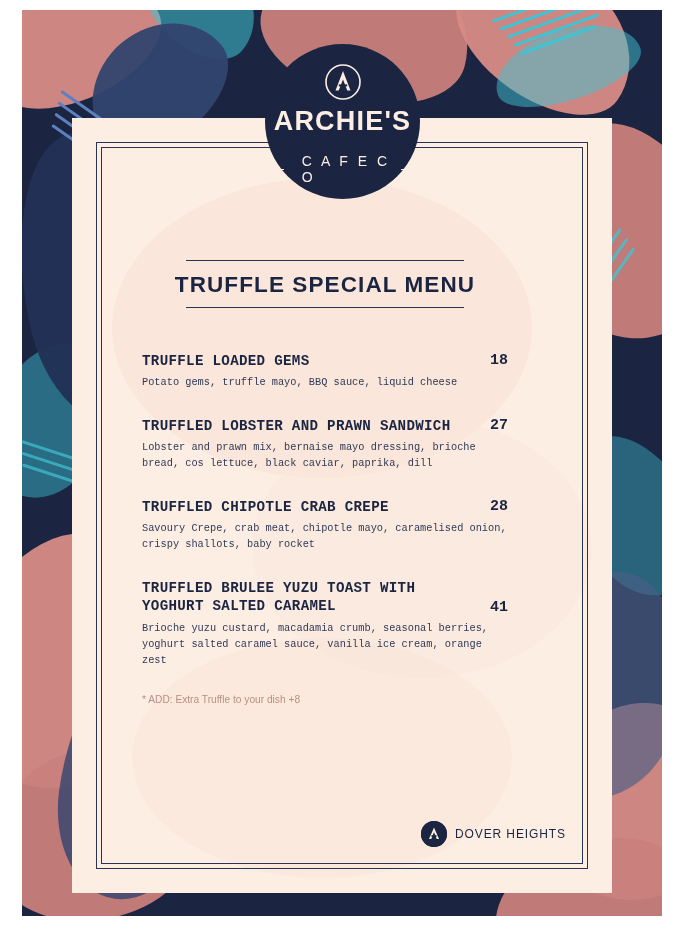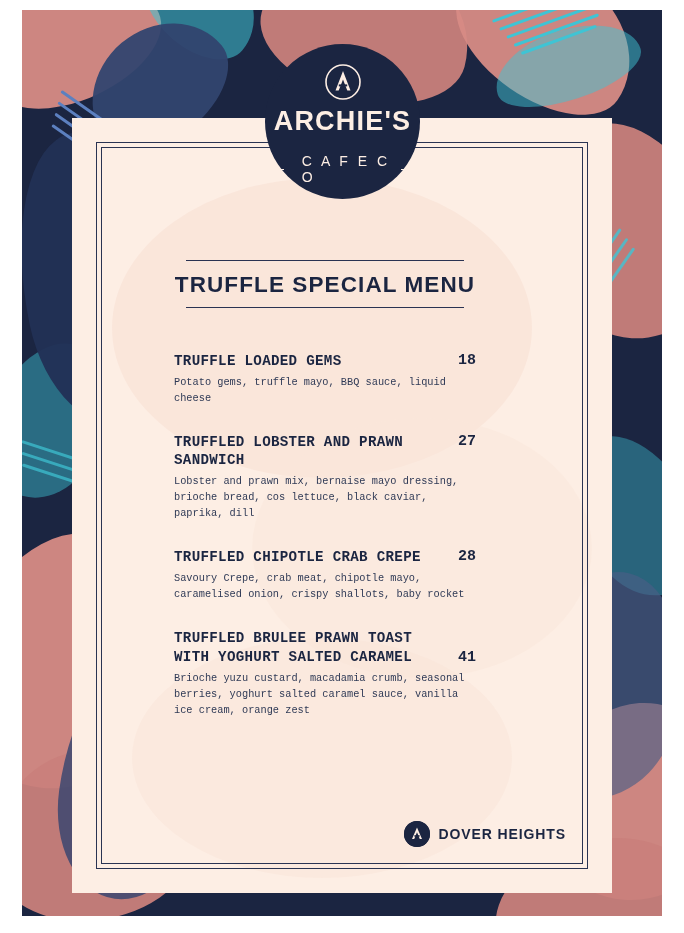--- a/index.html
+++ b/index.html
@@ -140,21 +140,21 @@
   }
 
   .card-inner {
     position: absolute;
     left: 0;
     top: 0;
     width: 506px;
     height: 775px;
     z-index: 5;
     box-sizing: border-box;
-    padding: 0 102px;
+    padding: 0 70px;
   }
 
   .menu-title-wrap {
     margin-top: 142px;
     text-align: center;
   }
   .title-rule {
     width: 278px;
     height: 1px;
     background: #2a3352;
@@ -220,22 +220,22 @@
     z-index: 6;
   }
   .footer-badge {
     width: 26px;
     height: 26px;
     border-radius: 50%;
     background: #1b2541;
     position: relative;
   }
   .footer-text {
-    font-size: 14px;
-    font-weight: bold;
+    font-size: 12px;
+    font-weight: normal;
     letter-spacing: 0.9px;
     color: #1b2541;
   }
 </style>
 </head>
 <body>
 
 <div class="page">
 
   <div class="bg">
@@ -324,28 +324,29 @@
           <div class="item-head">
             <div class="item-name">TRUFFLED CHIPOTLE CRAB CREPE</div>
             <div class="item-price">28</div>
           </div>
           <div class="item-desc">Savoury Crepe, crab meat, chipotle mayo, caramelised onion, crispy shallots, baby rocket</div>
         </div>
 
 
         <div class="item">
           <div class="item-head">
-            <div class="item-name">TRUFFLED BRULEE PRAWN TOAST WITH YOGHURT SALTED CARAMEL</div>
+            <div class="item-name">TRUFFLED BRULEE YUZU TOAST WITH YOGHURT SALTED CARAMEL</div>
             <div class="item-price low">41</div>
           </div>
           <div class="item-desc">Brioche yuzu custard, macadamia crumb, seasonal berries, yoghurt salted caramel sauce, vanilla ice cream, orange zest</div>
         </div>
 
       </div>
 
+      <div class="note">* ADD: Extra Truffle to your dish +8</div>
     </div>
 
     <div class="footer">
       <div class="footer-badge">
         <svg width="26" height="26" viewBox="0 0 26 26" aria-hidden="true">
           <circle cx="13" cy="13" r="13" fill="#1b2541"></circle>
           <path d="M13 6.5 L18 18 L15.8 18 L13 11.2 L10.2 18 L8 18 Z" fill="#fdeee4"></path>
           <rect x="10.4" y="14.2" width="5.2" height="1.5" fill="#1b2541"></rect>
         </svg>
       </div>

